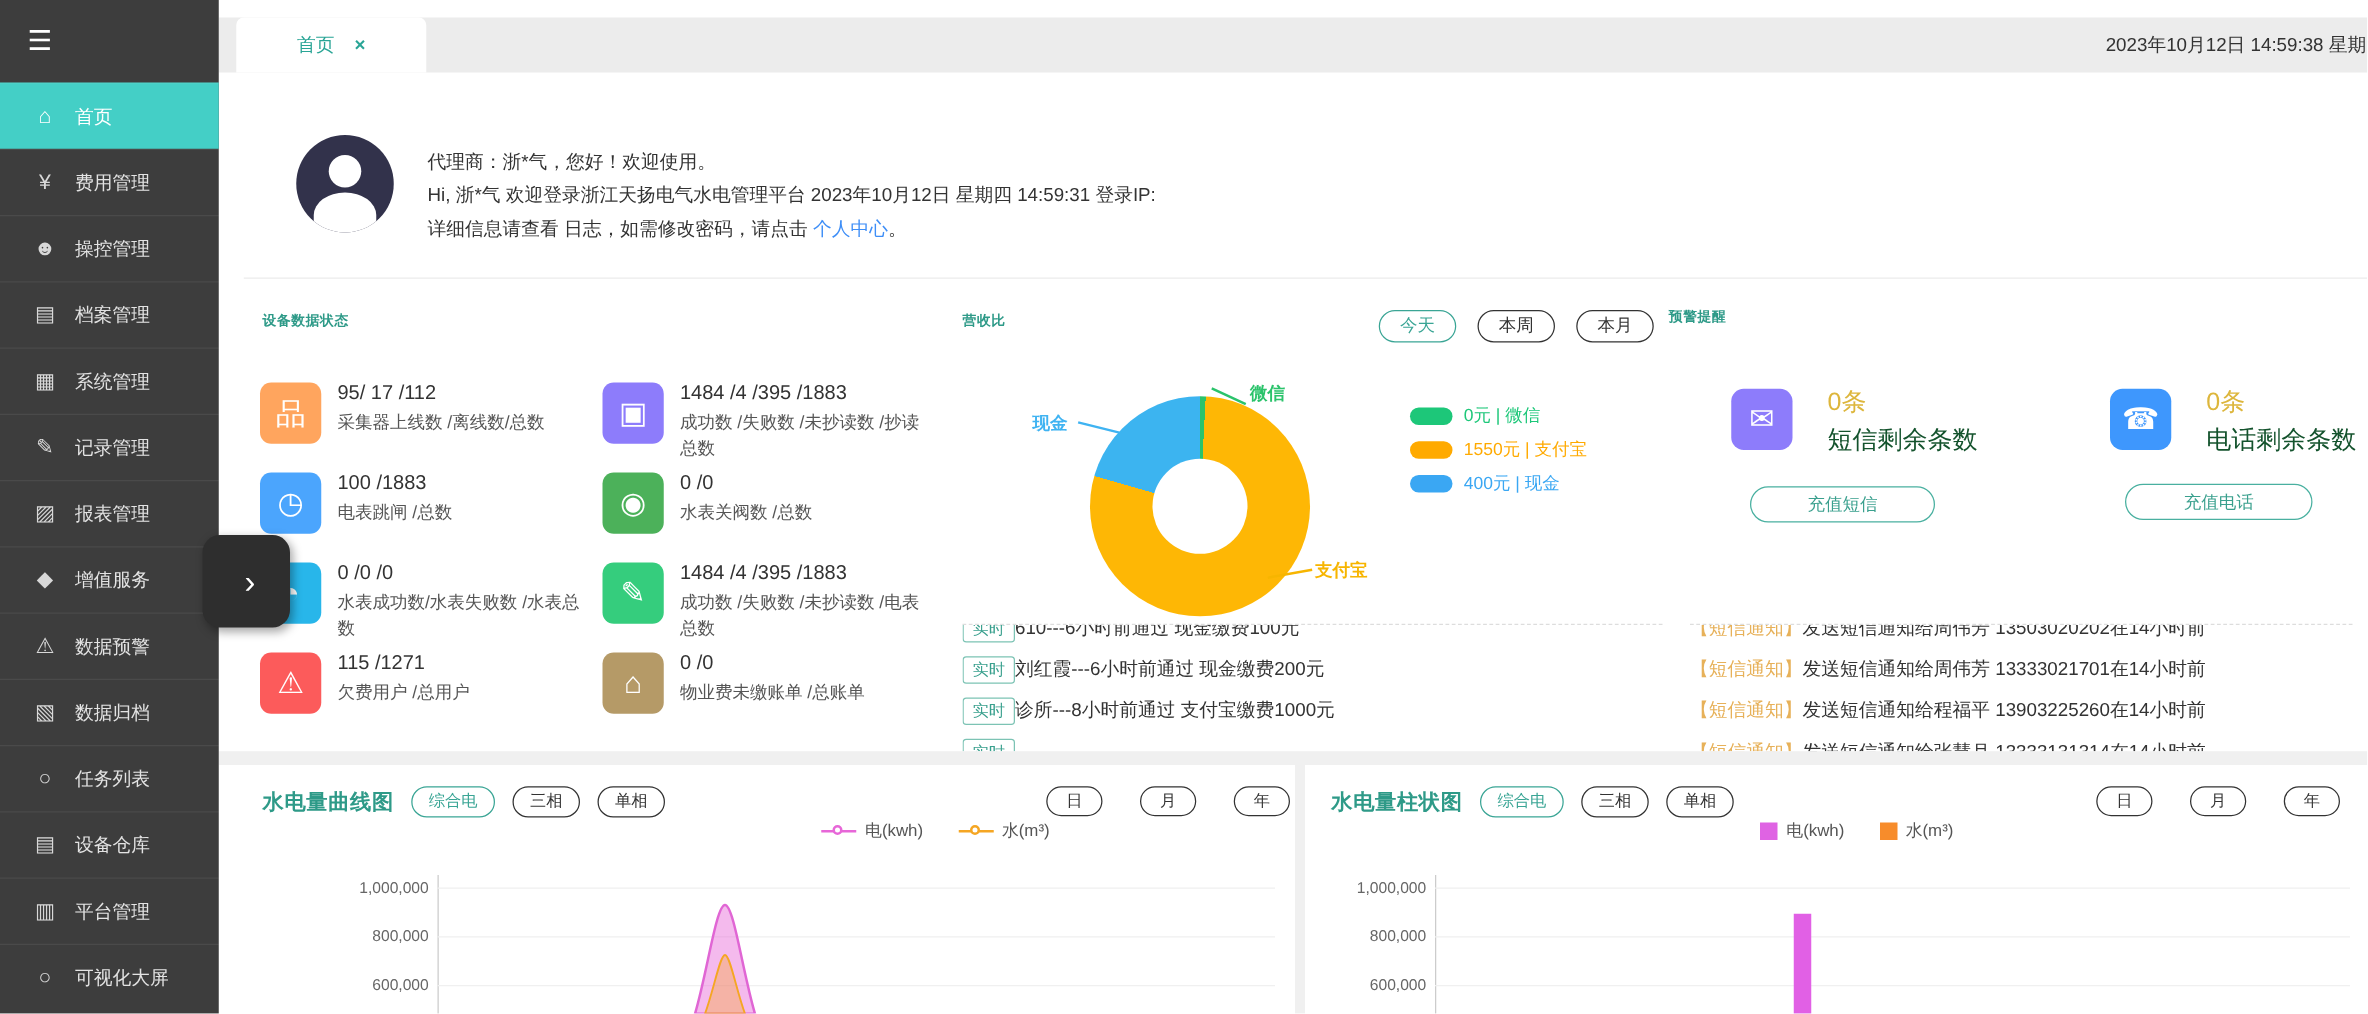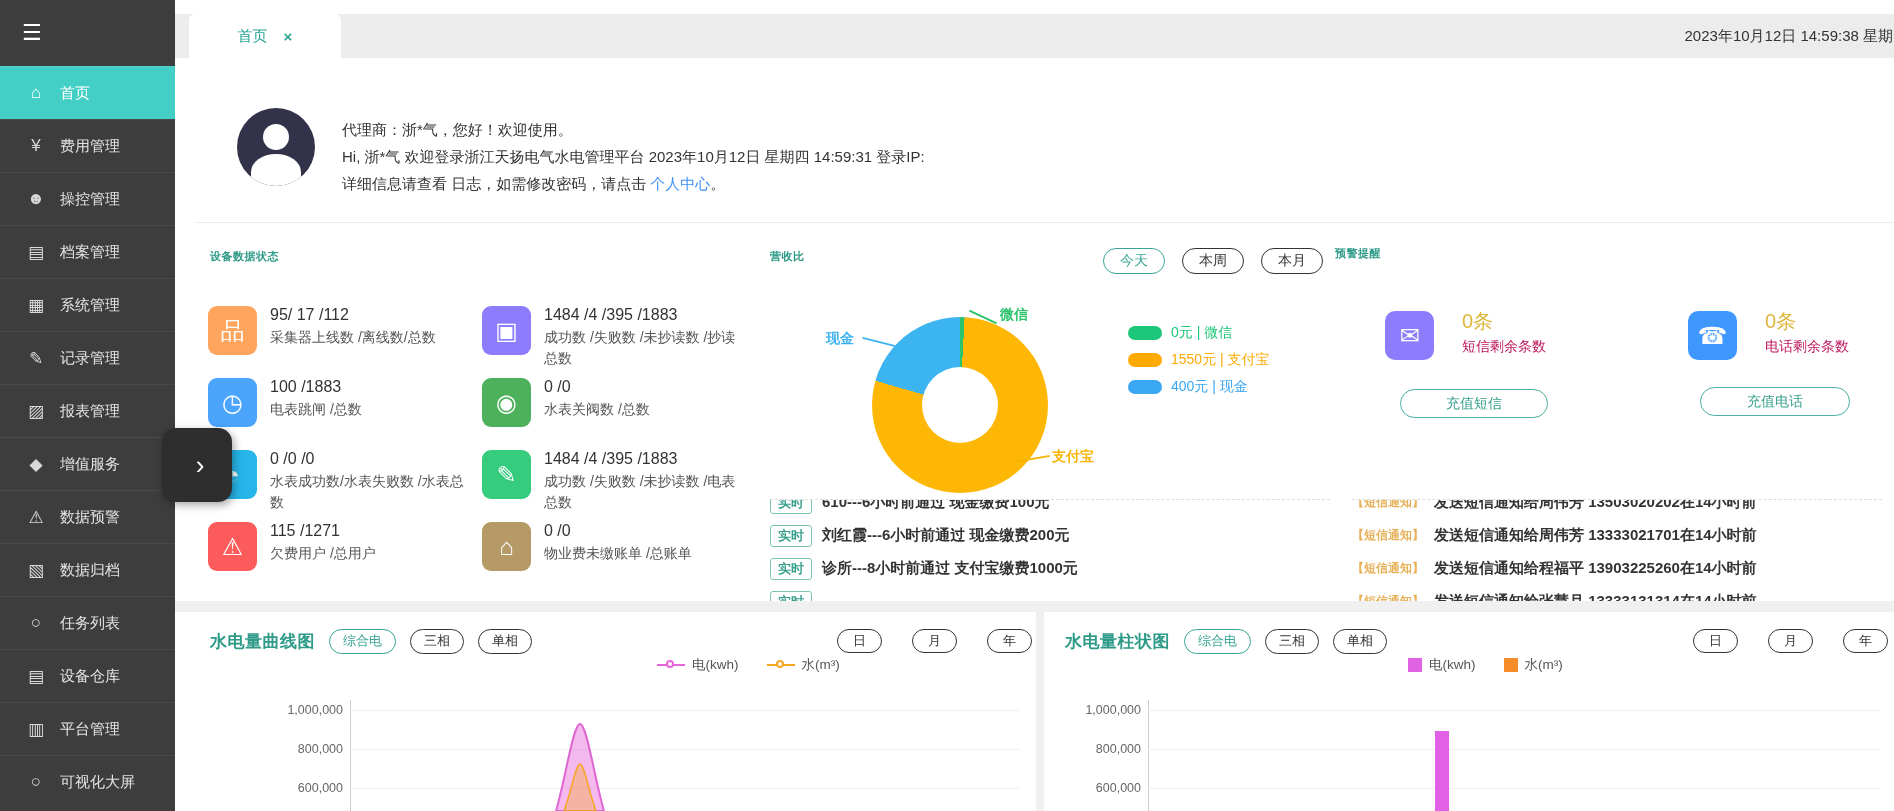--- a/index.html
+++ b/index.html
@@ -60,30 +60,30 @@
   .dlabel { position:absolute; font-size:14px; font-weight:bold; white-space:nowrap; }
   .dline { position:absolute; height:2px; }
   .legend { position:absolute; left:1128px; top:324px; display:flex; flex-direction:column; gap:9px; }
   .leg-row { display:flex; align-items:center; gap:9px; font-size:14px; }
   .leg-sw { width:34px; height:14px; border-radius:7px; flex:none; }
 
   
   .alert-item .aicon { position:absolute; width:49px; height:49px; border-radius:10px; color:#fff;
                        font-size:24px; display:flex; align-items:center; justify-content:center; }
   .acount { position:absolute; font-size:20px; color:#ddb63c; }
-  .albl { position:absolute; font-size:14px; color:#be185d; }
+  .albl { position:absolute; font-size:20px; color:#14532d; }
   .abtn { position:absolute; height:29px; border:1px solid #49b0a0; border-radius:15px; background:#fff;
           color:#3aa08e; font-size:14px; display:flex; align-items:center; justify-content:center; cursor:pointer; }
 
   
   .msgs { position:absolute; top:499px; height:102px; overflow:hidden; border-top:1px dashed #ddd; }
   .msgs .inner { margin-top:-14px; }
-  .msg { height:33px; display:flex; align-items:center; gap:10px; font-size:15px; color:#333; white-space:nowrap;font-weight:bold; }
+  .msg { height:33px; display:flex; align-items:center; font-size:15px; color:#333; white-space:nowrap; }
   .rt-tag { border:1px solid #7cc3b4; color:#3aa08e; font-size:13px; padding:1px 7px; border-radius:3px; flex:none; }
-  .sms-tag { color:#e7b159; font-size:12px; flex:none; }
+  .sms-tag { color:#e7b159; font-size:15px; flex:none; }
 
   
   .gap-h { position:absolute; left:175px; top:601px; right:0; height:11px; background:#f0f0f0; }
   .gap-v { position:absolute; left:1036px; top:612px; width:8px; height:199px; background:#f0f0f0; }
   .panel { position:absolute; top:612px; height:199px; background:#fff; }
   .panel-l { left:175px; width:861px; }
   .panel-r { left:1044px; width:850px; }
   .phead { position:absolute; left:0; top:14px; right:0; height:30px; display:flex; align-items:center; }
   .ptitle { font-size:17px; font-weight:bold; color:#2e9a88; letter-spacing:.5px; }
   .tpills { display:flex; gap:14px; margin-left:14px; }
@@ -386,21 +386,21 @@
     <div class="ytick" style="left:98px; top:91px;">1,000,000</div>
     <div class="ytick" style="left:98px; top:130px;">800,000</div>
     <div class="ytick" style="left:98px; top:169px;">600,000</div>
     <svg style="position:absolute; left:176px; top:90px;" width="670" height="109" viewBox="0 0 670 109">
       <path d="M 205,109 C 215,75 222,22 229,22 C 236,22 243,75 253,109 Z" fill="rgba(231,103,216,0.45)" stroke="#e066d4" stroke-width="2"></path>
       <path d="M 213,109 C 220,90 225,62 229,62 C 233,62 238,90 245,109 Z" fill="rgba(245,166,35,0.35)" stroke="#f5a623" stroke-width="1.5"></path>
     </svg>
   </div>
 
   <div class="panel panel-r">
-    <div class="phead" style="padding-left:21px; padding-right:6px;justify-content:flex-end;">
+    <div class="phead" style="padding-left:21px; padding-right:22px;justify-content:flex-end;">
       <span class="ptitle">水电量柱状图</span>
       <span class="tpills">
 
       <span class="pill active">综合电</span>
           <span class="pill">三相</span>
           <span class="pill">单相</span>
         </span>
       <span class="ppills">
 
       <span class="pill">日</span>

